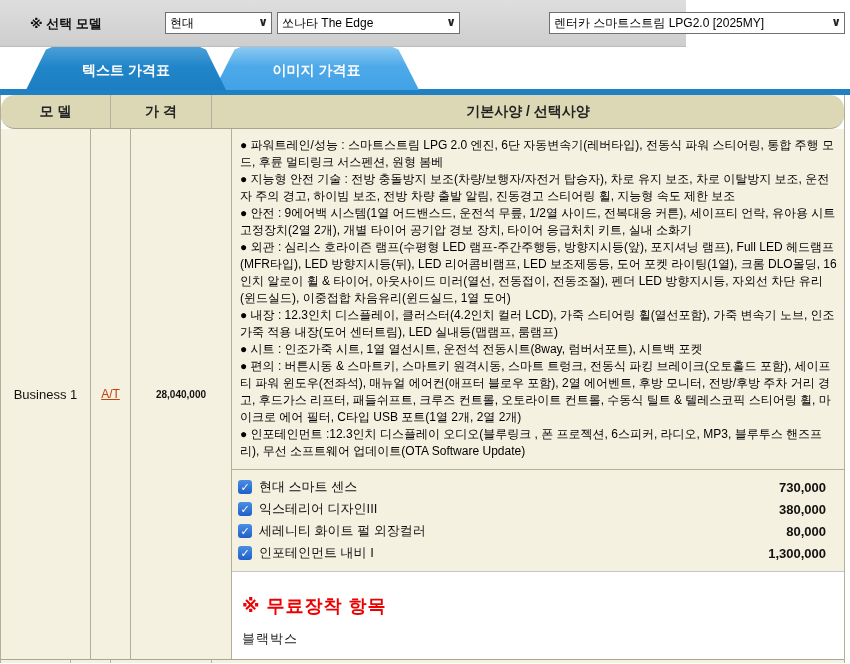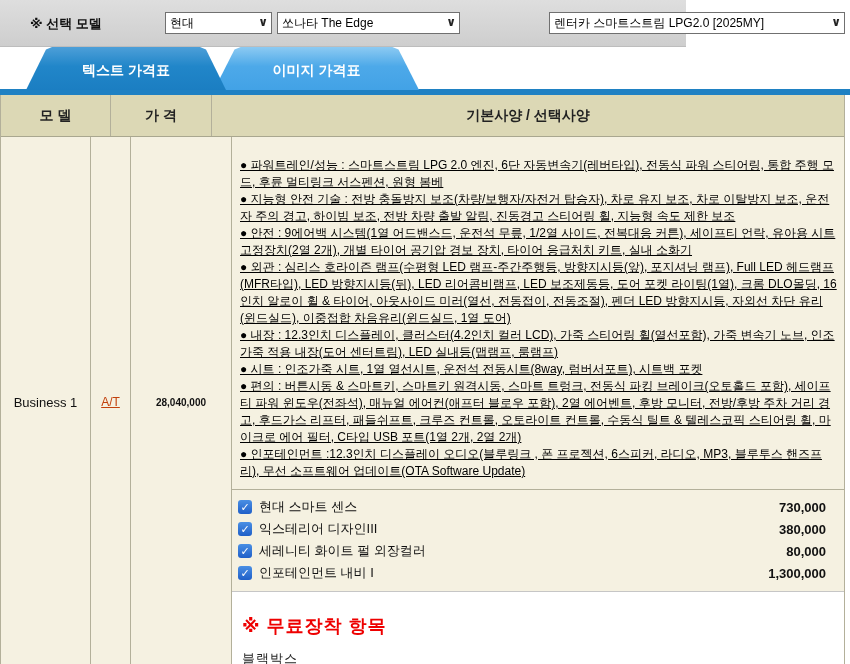--- a/index.html
+++ b/index.html
@@ -24,35 +24,35 @@
   .tabs { position:relative; width:850px; height:48px; background:#fff; }
   .tabbar { position:absolute; left:0; bottom:0; width:850px; height:6px; background:#1f81c3; }
   .tab { position:absolute; bottom:5px; height:43px; color:#fff; font-size:14px; font-weight:bold;
     text-align:center; line-height:46px; cursor:pointer;
     clip-path:polygon(0 100%, 10% 6%, 13% 0, 87% 0, 90% 6%, 100% 100%); }
   .tab-active { left:26px; width:200px; background:linear-gradient(#4d9fd8 0%,#2186c9 45%,#1b7ec2 100%); z-index:2; }
   .tab-inactive { left:214px; width:205px; background:linear-gradient(#8ccaf2 0%,#4da9e9 45%,#42a2e6 100%); z-index:1; }
 
   
   .pricetable { width:845px; border-left:1px solid #b3b09a; border-right:1px solid #b3b09a; }
-  .thead { display:flex; height:42px; background:#dcd8b5; border-bottom:1px solid #a9a78f;
-    font-size:14px; font-weight:bold; color:#222; }
+  .thead { display:flex; height:34px; background:#dcd8b5; border-bottom:1px solid #a9a78f;
+    font-size:14px; font-weight:bold; color:#222;border-radius:14px; }
   .thead > div { display:flex; align-items:center; justify-content:center; }
   .th-model { width:110px; border-right:1px solid #b3b09a; }
   .th-price { width:101px; border-right:1px solid #b3b09a; }
   .th-specs { flex:1; }
 
   .tbody { display:flex; height:531px; background:#f5f1e1; border-bottom:1px solid #a9a78f; }
   .cell { display:flex; align-items:center; justify-content:center; text-align:center; }
   .c-model { width:90px;  border-right:1px solid #b3b09a; font-size:13px; color:#111; padding:0 4px; line-height:17px; }
   .c-trans { width:40px;  border-right:1px solid #b3b09a; font-size:12px; color:#c2410c;text-decoration:underline; }
   .c-price { width:101px; border-right:1px solid #b3b09a; font-size:10px; font-weight:bold; color:#111; }
   .c-specs { flex:1; display:flex; flex-direction:column; align-items:stretch; }
 
-  .spec-block { padding:20px 6px 9px 8px;text-decoration:underline; }
+  .spec-block { padding:8px 6px 9px 8px; }
   .spec-line { font-size:12px; line-height:17px; color:#000; }
 
   .option-block { border-top:1px solid #b3b09a; padding:6px 18px 7px 6px; }
   .option-row { display:flex; align-items:center; height:22px; }
   .opt-cb { width:14px; height:14px; border-radius:3px; flex:0 0 14px;
     background:linear-gradient(#4a8fe4,#1f5fc8); color:#fff; font-size:11px; font-weight:bold;
     line-height:14px; text-align:center; cursor:pointer; }
   .opt-label { margin-left:7px; font-size:13px; color:#111; }
   .opt-price { margin-left:auto; font-size:13px; font-weight:bold; color:#111; }
 

